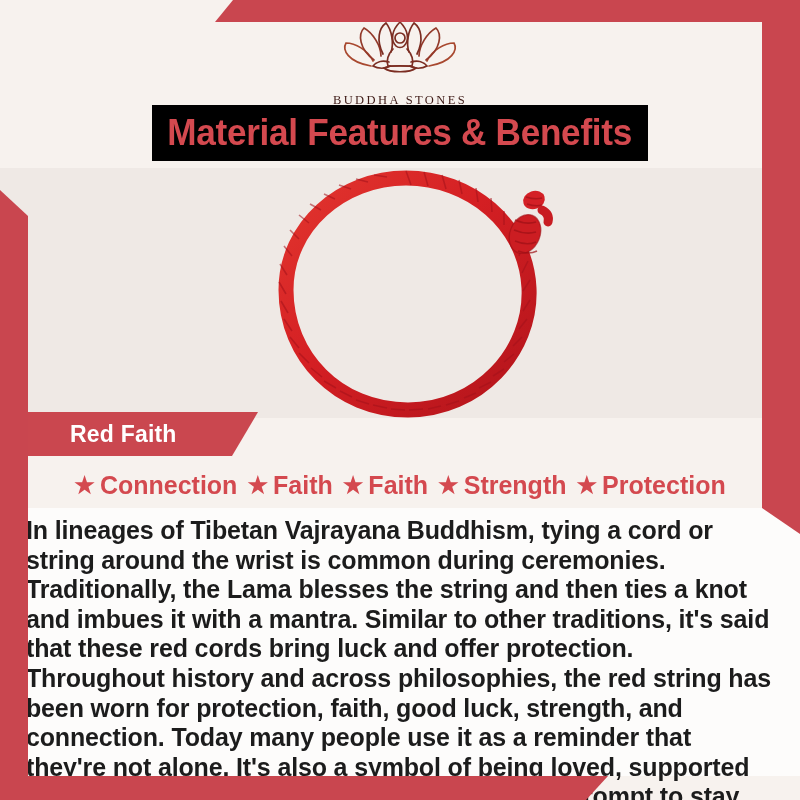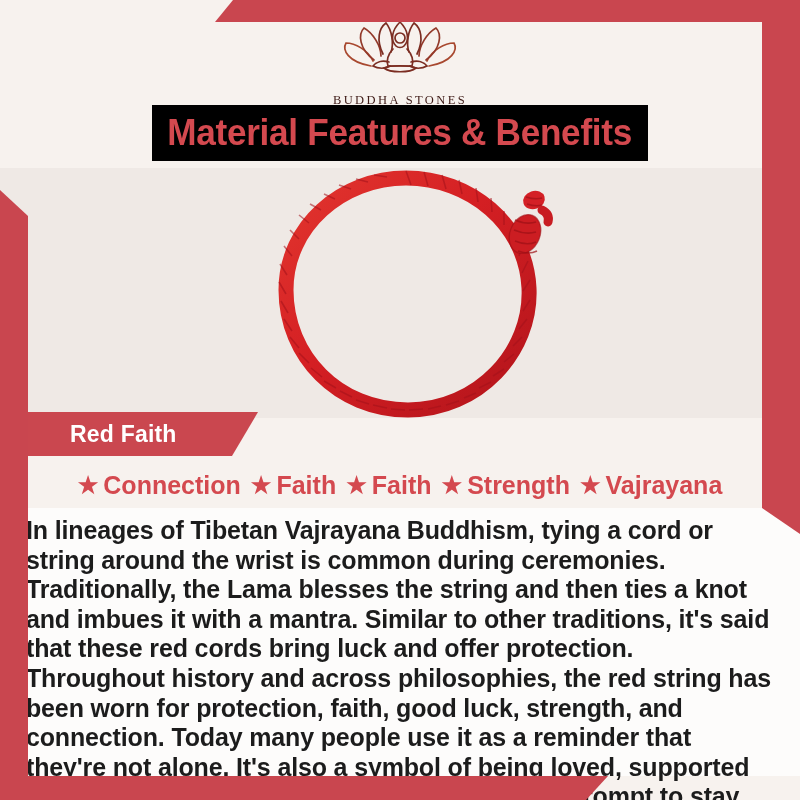--- a/index.html
+++ b/index.html
@@ -239,21 +239,21 @@
     <div class="feature">
       <span class="star">★</span>
       <span>Faith</span>
     </div>
     <div class="feature">
       <span class="star">★</span>
       <span>Strength</span>
     </div>
     <div class="feature">
       <span class="star">★</span>
-      <span>Vajrayana</span>
+      <span>Protection</span>
     </div>
   </div>
 
   <div class="body-card">
     <p class="body-text">In lineages of Tibetan Vajrayana Buddhism, tying a cord or string around the wrist is common during ceremonies. Traditionally, the Lama blesses the string and then ties a knot and imbues it with a mantra. Similar to other traditions, it's said that these red cords bring luck and offer protection. Throughout history and across philosophies, the red string has been worn for protection, faith, good luck, strength, and connection. Today many people use it as a reminder that they're not alone. It's also a symbol of being loved, supported and, feeling safe and secure. For others, it's a prompt to stay positive while facing any adversity.</p>
   </div>
 
   <div class="frame-top"></div>
   <div class="frame-right"></div>
   <div class="frame-left"></div>

